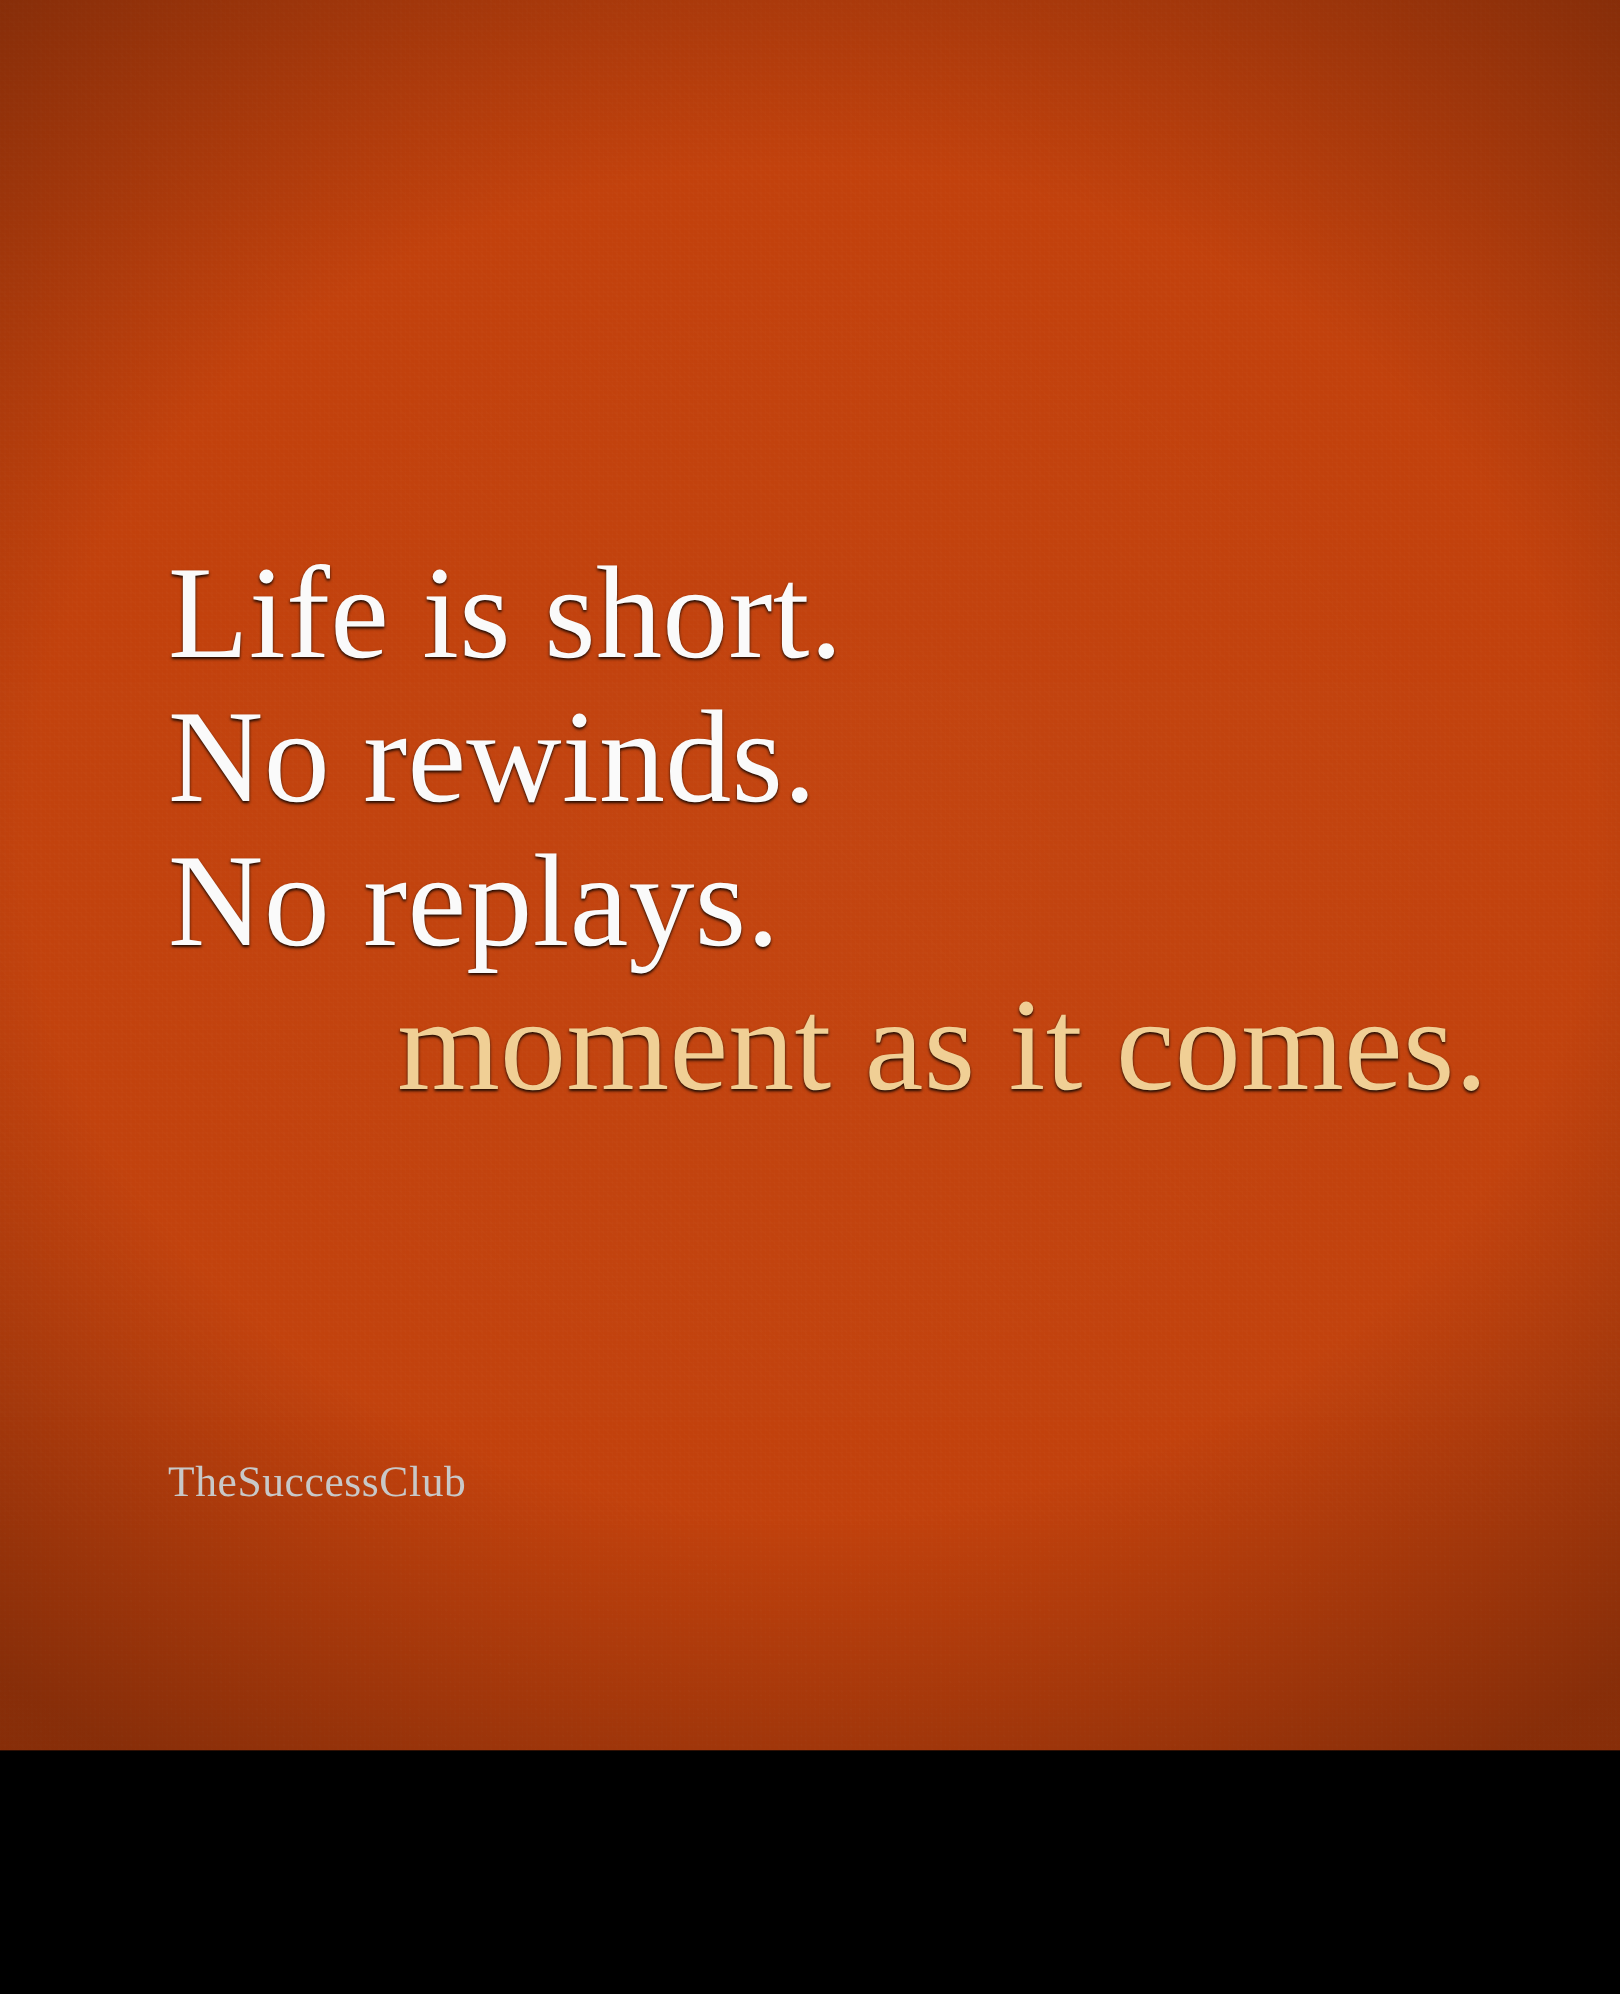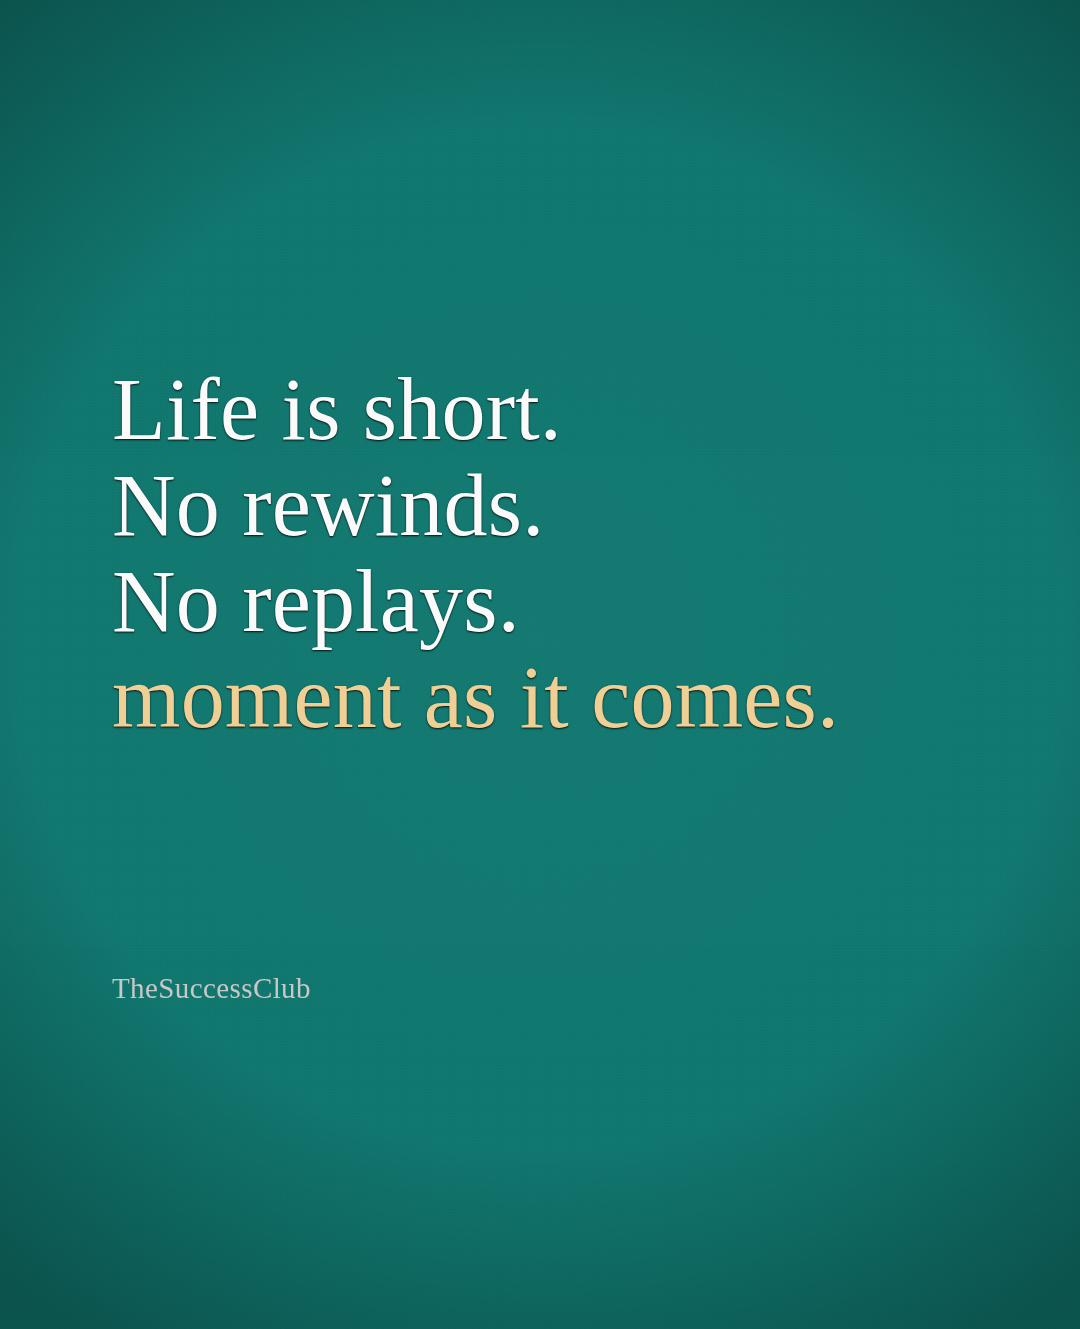--- a/index.html
+++ b/index.html
@@ -5,22 +5,22 @@
 <style>
   html, body {
     margin: 0;
     padding: 0;
     background: #000000;
   }
 
   #canvas {
     position: relative;
     width: 1080px;
-    height: 1329px;
-    background-color: #0f766e;
+    height: 1167px;
+    background-color: #c2410c;
     overflow: hidden;
     font-family: "Liberation Serif", "DejaVu Serif", serif;
   }
 
   
   .texture-layer {
     position: absolute;
     inset: 0;
     pointer-events: none;
     opacity: 0.55;
@@ -76,20 +76,21 @@
     font-size: 88px;
     line-height: 96px;
     letter-spacing: 0.2px;
     white-space: pre;
     color: #fafafa;
     text-shadow: 0 1px 2px rgba(0,0,0,0.85);
   }
 
   .quote-line.accent {
     color: #f0cf95;
+    text-align: right;
   }
 
   
   .attribution {
     position: absolute;
     left: 112px;
     top: 972px;
     font-family: Liberation Serif, serif;
     font-size: 29px;
     font-weight: 300;

